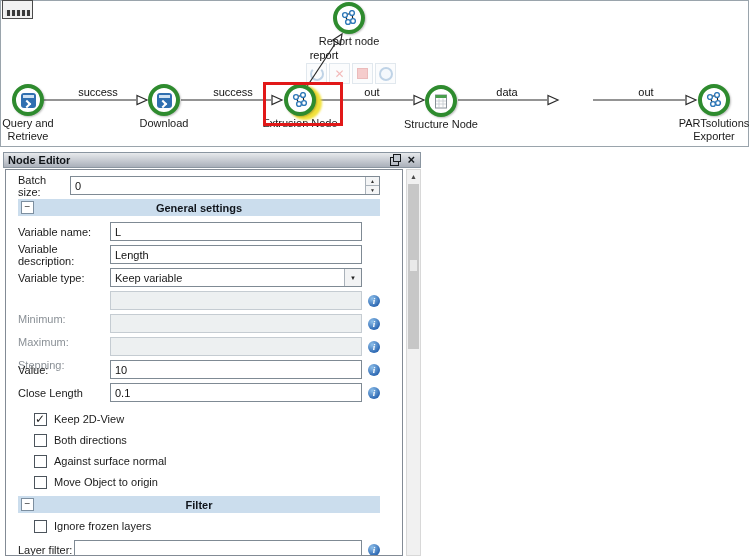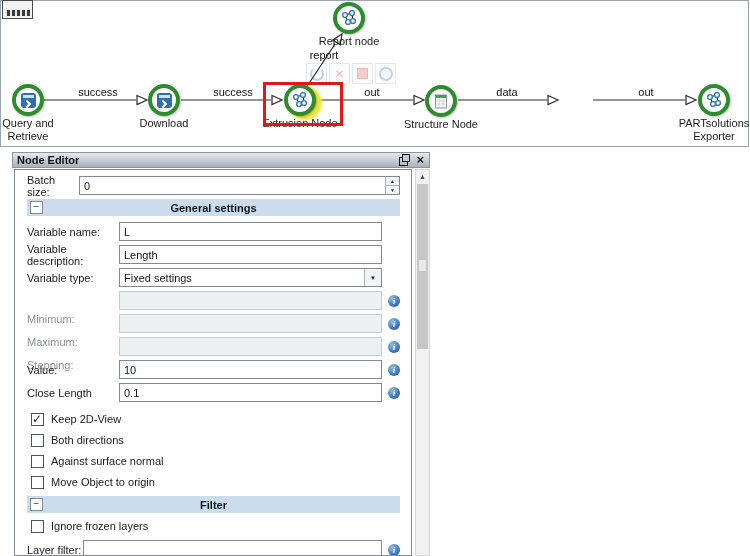--- a/index.html
+++ b/index.html
@@ -49,36 +49,36 @@
     border-left:2px solid #fff;border-bottom:2px solid #fff;transform:rotate(-135deg);}
   
   .ghost-toolbar{position:absolute;left:305px;top:62px;display:flex;gap:2px;opacity:.30;z-index:0;}
   .ghost-btn{width:19px;height:19px;border:1px solid #9fb6c8;background:#f4f8fb;
     display:flex;align-items:center;justify-content:center;}
   .g-refresh{width:10px;height:10px;border:2px solid #2f6fb0;border-top-color:transparent;border-radius:50%;}
   .g-x{color:#d81818;font-weight:bold;font-size:12px;line-height:12px;}
   .g-square{width:9px;height:9px;background:#e05a5a;border:1px solid #c02020;}
   .g-circle{width:10px;height:10px;border:2px solid #2f6fb0;border-radius:50%;background:#dceaf6;}
   
-  .panel{position:absolute;left:12px;top:152px;width:418px;height:404px;}
+  .panel{position:absolute;left:3px;top:152px;width:418px;height:404px;}
   .panel-titlebar{
     position:absolute;left:0;top:0;right:0;height:16px;
     background:linear-gradient(#e7e9ec,#aab0ba);
     border:1px solid #8a95a0;box-sizing:border-box;
     display:flex;align-items:center;padding:0 4px;
   }
   .panel-title{font-weight:bold;color:#101418;flex:1;}
   .float-ico{width:7px;height:7px;border:1px solid #14181c;position:relative;margin:2px 8px 0 0;}
   .float-ico::before{content:"";position:absolute;left:2px;top:-4px;width:6px;height:6px;
     border:1px solid #14181c;background:#c4cad2;}
   .close-ico{font-size:13px;font-weight:bold;color:#14181c;line-height:12px;margin-right:1px;cursor:default;}
   .panel-body{
     position:absolute;left:2px;top:17px;width:398px;bottom:0;
     border:1px solid #838b95;box-sizing:border-box;background:#fff;
-    padding:6px 11px 0 12px;overflow:hidden;
+    padding:6px 22px 0 12px;overflow:hidden;
   }
   
   .vscroll{position:absolute;right:0px;top:17px;width:15px;bottom:0;background:#f1f1f1;border:1px solid #d8d8d8;box-sizing:border-box;}
   .vscroll .up{height:13px;display:flex;align-items:center;justify-content:center;
     font-size:7px;color:#4a4a4a;background:#f1f1f1;}
   .vscroll .thumb{position:absolute;left:1px;right:1px;top:14px;height:165px;background:#c7c7c7;}
   .vscroll .grip{position:absolute;left:2px;right:2px;top:76px;height:11px;background:#e9e9e9;}
   
   .frow{display:flex;align-items:center;height:19px;margin-bottom:4px;}
   .frow .flabel{width:92px;flex:none;}
@@ -110,21 +110,21 @@
   .combo .combo-text{flex:1;padding:0 4px;}
   .combo .combo-btn{width:16px;align-self:stretch;border-left:1px solid #aab2ba;background:#f2f3f4;
     display:flex;align-items:center;justify-content:center;font-size:6px;color:#222;}
   
   .sect{height:17px;background:#cbdded;position:relative;display:flex;align-items:center;
     margin:3px 0 6px 0;}
   .sect .collapse{width:11px;height:11px;border:1px solid #7d8fa0;background:#fff;margin-left:3px;
     font-size:10px;line-height:9px;text-align:center;color:#333;}
   .sect .sect-title{position:absolute;left:0;right:0;text-align:center;font-weight:bold;color:#10151c;}
   
-  .cb-row{display:flex;align-items:center;height:14px;margin:0 0 7px 4px;}
+  .cb-row{display:flex;align-items:center;height:14px;margin:0 0 7px 16px;}
   .cb{width:13px;height:13px;border:1px solid #4c545c;background:#fff;box-sizing:border-box;
     margin-right:7px;position:relative;flex:none;}
   .cb.checked::after{content:"✓";position:absolute;left:0px;top:-2px;font-size:12px;color:#222;}
   .gap6{height:6px;}
 </style>
 </head>
 <body>
 
 <div class="canvas">
 
@@ -304,21 +304,21 @@
 
     <div class="frow">
       <span class="flabel">Variable description:</span>
       <input class="finput" value="Length" style="">
       <span class="info-slot"></span>
     </div>
 
     <div class="frow">
       <span class="flabel">Variable type:</span>
       <span class="combo">
-        <span class="combo-text">Fixed settings</span>
+        <span class="combo-text">Keep variable</span>
         <span class="combo-btn">▼</span>
       </span>
       <span class="info-slot"></span>
     </div>
 
     <div class="frow dis">
       <span class="flabel">Minimum:</span>
       <input class="finput disabled" disabled="" value="" style="">
       <span class="info-slot">
           <span class="info-ico">i</span>

